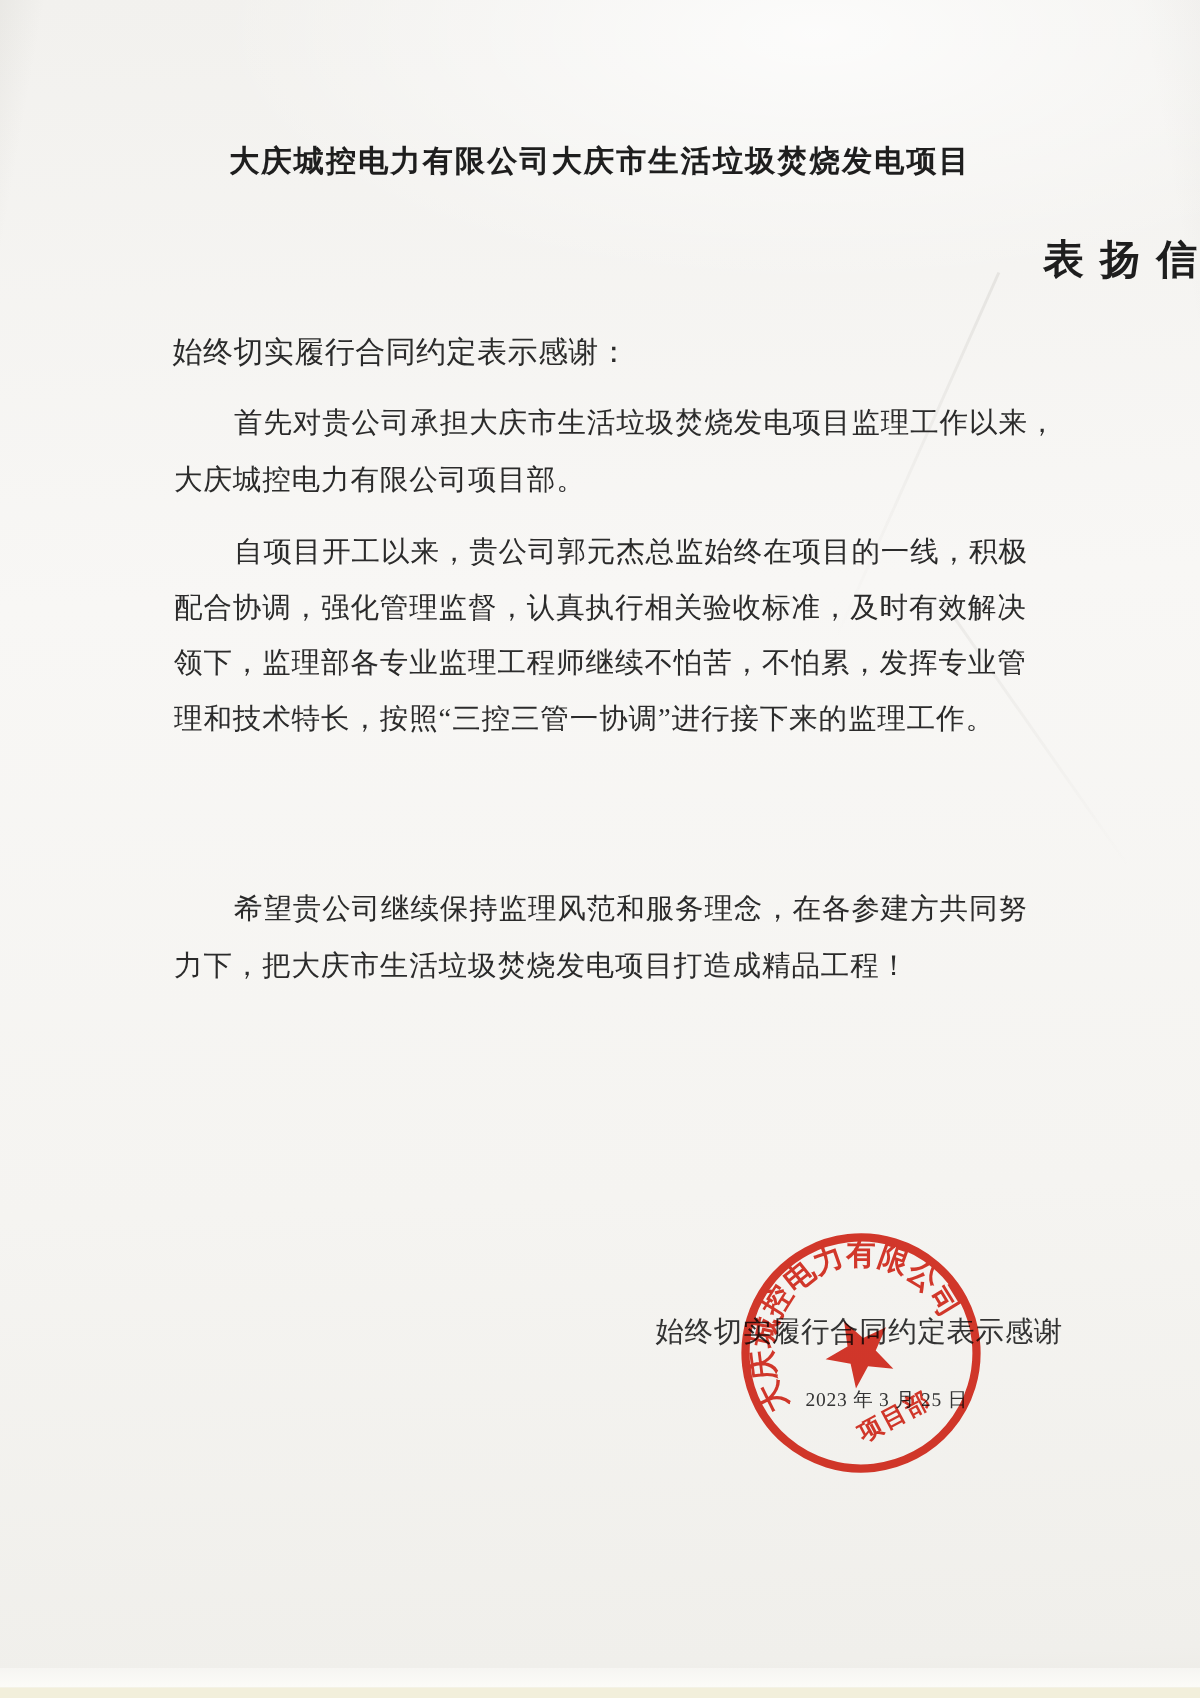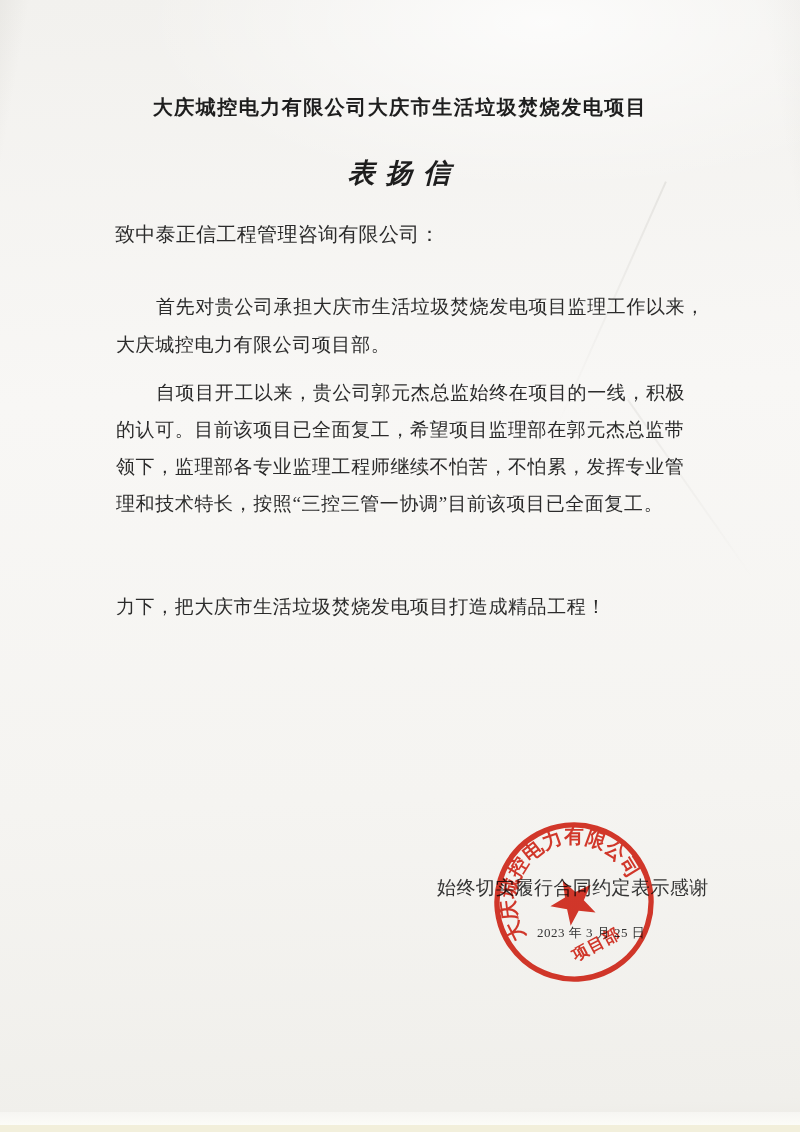--- a/index.html
+++ b/index.html
@@ -44,42 +44,41 @@
     position: absolute; left: 0; top: 94px; width: 100%;
     text-align: center;
     font-family: Liberation Serif, serif;
     font-weight: 700;
     font-size: 20px;
     letter-spacing: 1.5px;
     color: #1e1e1e;
   }
   .letter-heading {
     position: absolute; left: 0; top: 155px; width: 100%;
-    text-align: center;
+    text-align: right;
     font-weight: 700;
     font-size: 27px;
     letter-spacing: 2px;
     color: #1e1e1e;
-    font-style: italic;
   }
   .salutation {
     position: absolute; left: 115px; top: 221px;
     font-size: 20px;
     letter-spacing: 0.3px;
   }
   .para {
     position: absolute; left: 116px; width: 575px;
     font-size: 19px;
     letter-spacing: 0.6px;
   }
   .para .line { display: block; white-space: nowrap; }
   .p1 { top: 264px; } .p1 .line { line-height: 38px; }
   .p2 { top: 350px; } .p2 .line { line-height: 37px; }
   .p3 { top: 588px; } .p3 .line { line-height: 38px; }
-  .indent { text-indent: 40px; margin-top: 24px; }
+  .indent { text-indent: 40px; }
 
   .signature {
     position: absolute; left: 437px; top: 875px;
     font-size: 19px;
     letter-spacing: 0.4px;
     color: #333;
   }
   .date {
     position: absolute; left: 537px; top: 924px;
     font-size: 13px;
@@ -111,35 +110,36 @@
 <body>
 
 <div class="page">
 
   <div class="crease-1"></div>
   <div class="crease-2"></div>
 
   <h1 class="doc-title">大庆城控电力有限公司大庆市生活垃圾焚烧发电项目</h1>
   <h2 class="letter-heading">表 扬 信</h2>
 
-  <div class="salutation">致中泰正信工程管理咨询有限公司：</div>
+  <div class="salutation">始终切实履行合同约定表示感谢：</div>
 
   <div class="para p1">
     <span class="line indent">首先对贵公司承担大庆市生活垃圾焚烧发电项目监理工作以来，</span>
     <span class="line">大庆城控电力有限公司项目部。</span>
   </div>
 
   <div class="para p2">
     <span class="line indent">自项目开工以来，贵公司郭元杰总监始终在项目的一线，积极</span>
-    <span class="line">的认可。目前该项目已全面复工，希望项目监理部在郭元杰总监带</span>
+    <span class="line">配合协调，强化管理监督，认真执行相关验收标准，及时有效解决</span>
     <span class="line">领下，监理部各专业监理工程师继续不怕苦，不怕累，发挥专业管</span>
-    <span class="line">理和技术特长，按照“三控三管一协调”目前该项目已全面复工。</span>
+    <span class="line">理和技术特长，按照“三控三管一协调”进行接下来的监理工作。</span>
   </div>
 
   <div class="para p3">
+    <span class="line indent">希望贵公司继续保持监理风范和服务理念，在各参建方共同努</span>
     <span class="line">力下，把大庆市生活垃圾焚烧发电项目打造成精品工程！</span>
   </div>
 
   <div class="signature">始终切实履行合同约定表示感谢</div>
   <div class="date">2023 年 3 月 25 日</div>
 
   <svg class="seal" viewBox="0 0 172 172" xmlns="http://www.w3.org/2000/svg">
     <defs>
       <path id="seal-arc" d="M 27.6 94.2 A 59 59 0 1 1 144.4 94.2"></path>
     </defs>

